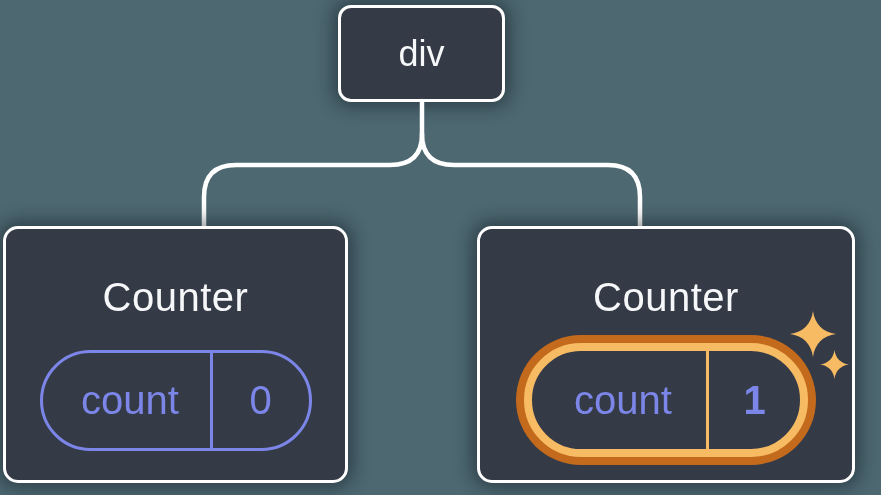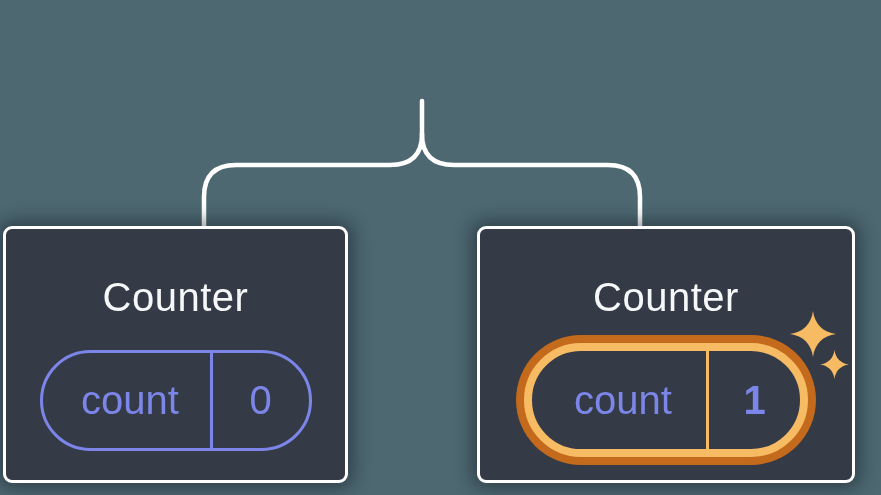--- a/index.html
+++ b/index.html
@@ -34,21 +34,21 @@
     line-height: 1;
   }
   #connector {
     position: absolute;
     left: 0; top: 0;
     pointer-events: none;
   }
   .counter-box {
     top: 226px;
     height: 257px;
-    border-radius: 9px;
+    border-radius: 15px;
   }
   #counter-left { left: 3px; width: 345px; }
   #counter-right { left: 477px; width: 378px; }
   .counter-title {
     position: absolute;
     top: 46px; left: 0; right: 0;
     text-align: center;
     color: #F6F7F9;
     font-size: 40px;
     font-weight: 500;
@@ -100,20 +100,23 @@
     pointer-events: none;
   }
   #sparkle-large { left: 790px; top: 311px; }
   #sparkle-small { left: 820px; top: 350px; }
 </style>
 </head>
 <body>
 
 <div id="stage">
 
+  <div class="node" id="root-node">
+    <span class="root-label">div</span>
+  </div>
 
   <svg id="connector" width="881" height="495" viewBox="0 0 881 495">
     <path d="M422 101 L422 134" fill="none" stroke="#FFFFFF" stroke-width="4.5" stroke-linecap="round"></path>
     <path d="M422 134 Q422 165 390 165 L236 165 Q204 165 204 197 L204 226" fill="none" stroke="#FFFFFF" stroke-width="4.5" stroke-linecap="round"></path>
     <path d="M422 134 Q422 165 454 165 L608 165 Q640 165 640 197 L640 226" fill="none" stroke="#FFFFFF" stroke-width="4.5" stroke-linecap="round"></path>
   </svg>
 
   <div class="node counter-box" id="counter-left">
     <div class="counter-title">Counter</div>
     <div class="pill pill-plain">

